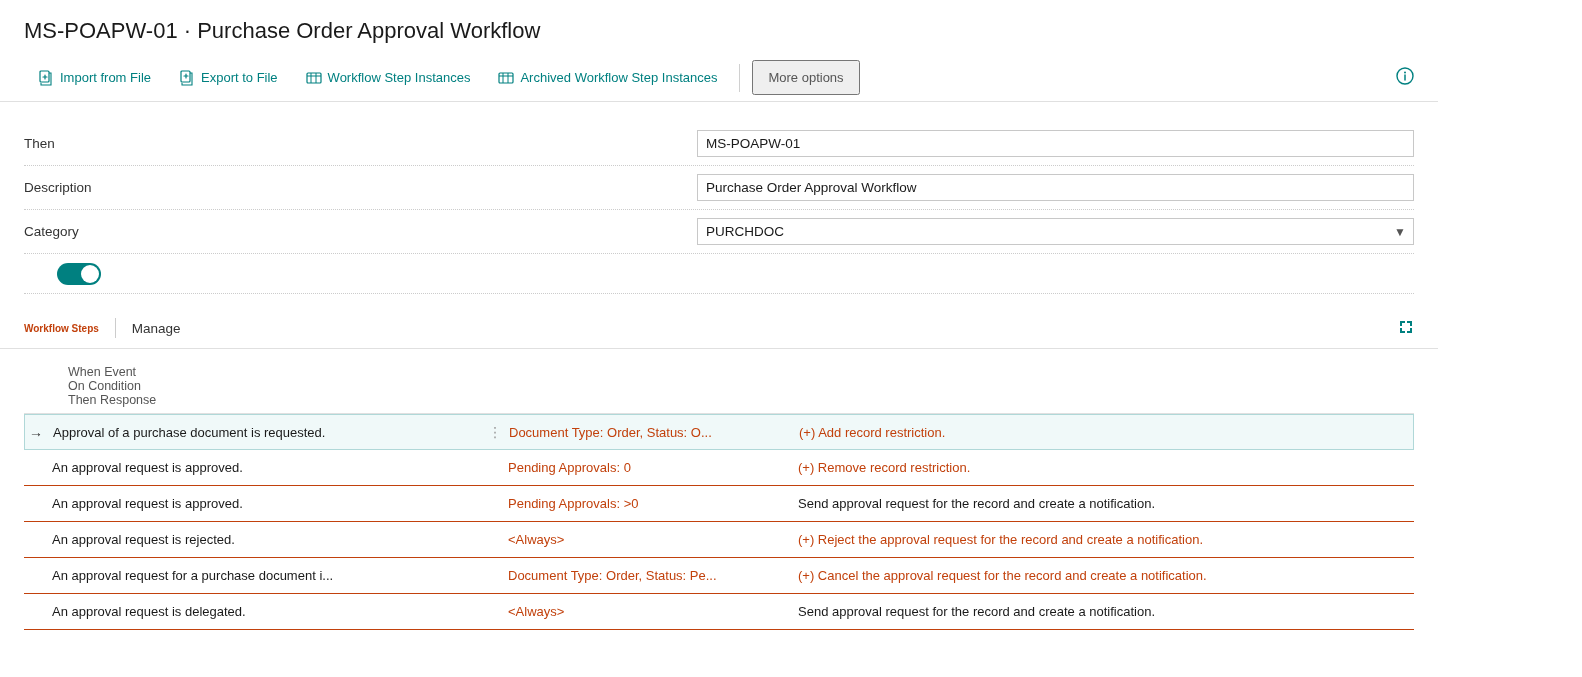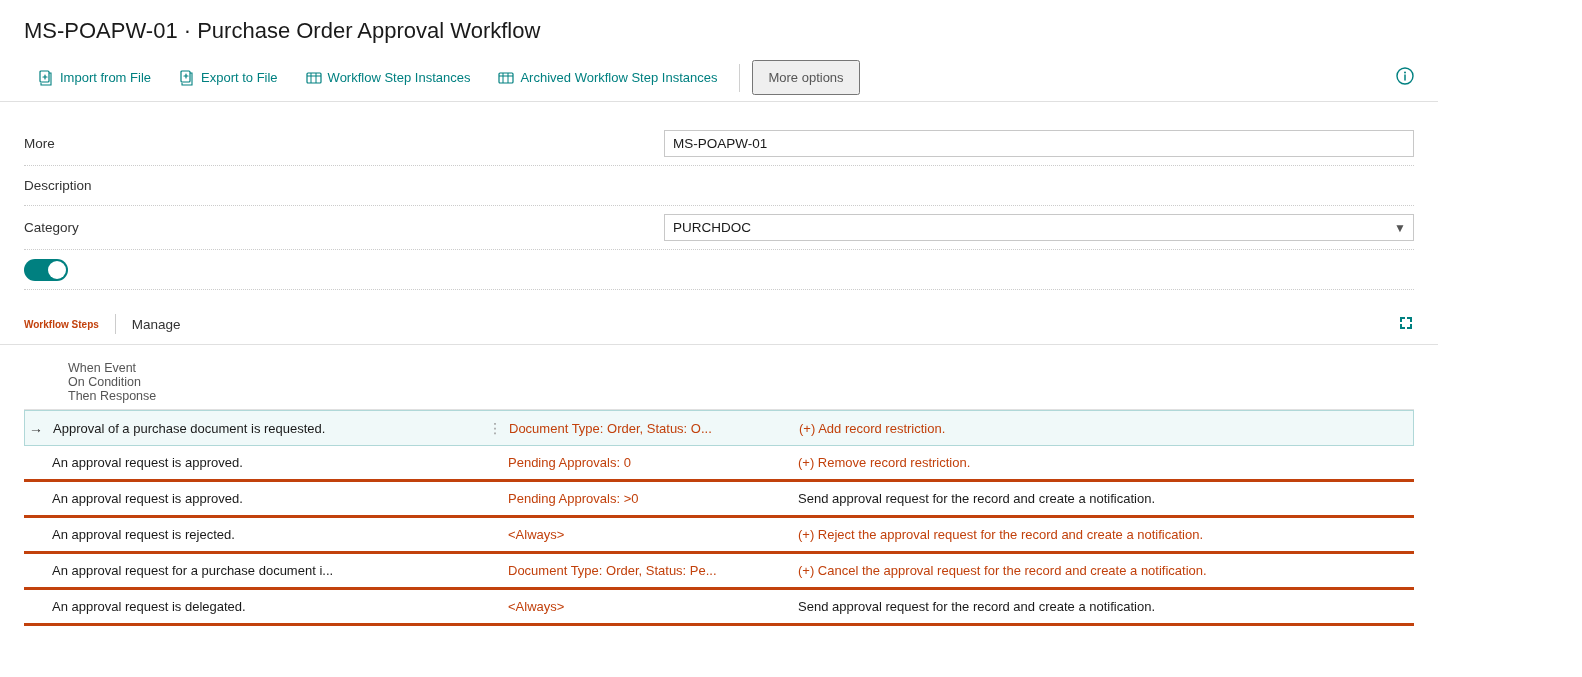--- a/index.html
+++ b/index.html
@@ -19,21 +19,21 @@
       border: none; background: none; white-space: nowrap;
     }
     .toolbar-separator { width: 1px; background: #d0d0d0; height: 28px; margin: 0 8px; }
     .toolbar-more { margin-left: 4px; color: #555; font-size: 13px; padding: 8px 14px; cursor: pointer; }
     .toolbar-info-icon { margin-left: auto; color: #008080; cursor: pointer; font-size: 16px; }
 
     
     .form-area { padding: 20px 24px 10px 24px; }
     .form-row { display: flex; align-items: center; padding: 8px 0; border-bottom: 1px dotted #ccc; min-height: 40px; }
     .form-label { width: 640px; color: #333; font-size: 13.5px; flex-shrink: 0; }
-    .form-value { flex: 1; }
+    .form-value { flex: 1; margin-left: 33px; }
     .form-input {
       width: 100%; border: 1px solid #c8c8c8; padding: 5px 8px; font-size: 13.5px;
       color: #1a1a1a; background: #fff; outline: none;
     }
     .form-select-wrapper { position: relative; width: 100%; }
     .form-select {
       width: 100%; border: 1px solid #c8c8c8; padding: 5px 30px 5px 8px; font-size: 13.5px;
       color: #1a1a1a; background: #fff; appearance: none; outline: none; cursor: pointer;
     }
     .select-arrow { position: absolute; right: 8px; top: 50%; transform: translateY(-50%); color: #555; pointer-events: none; font-size: 12px; }
@@ -57,21 +57,21 @@
     .section-expand-icon { margin-left: auto; color: #008080; cursor: pointer; font-size: 15px; }
 
     
     .table-area { padding: 10px 24px 0 24px; }
     .table-header-row { display: flex; padding: 6px 0 6px 44px; flex-direction: column; }
     .col-when { width: 460px; font-size: 12.5px; color: #555; }
     .col-condition { width: 290px; font-size: 12.5px; color: #555; }
     .col-response { flex: 1; font-size: 12.5px; color: #555; }
 
     .table-body { border-top: 1px solid #e0e0e0; }
-    .table-row { display: flex; align-items: center; border-bottom: 3px solid #c2410c; min-height: 36px; }
+    .table-row { display: flex; align-items: center; border-bottom: 1px solid #c2410c; min-height: 36px; }
     .table-row.highlighted { background: #f0f9f9; border: 1px solid #b0d8d8; }
     .row-arrow { width: 24px; flex-shrink: 0; color: #333; font-size: 14px; padding-left: 4px; }
     .row-when { width: 436px; font-size: 13px; color: #1a1a1a; padding: 6px 4px; }
     .row-drag { width: 20px; flex-shrink: 0; color: #999; font-size: 14px; display: flex; align-items: center; justify-content: center; }
     .row-condition { width: 290px; font-size: 13px; padding: 6px 4px; }
     .row-response { flex: 1; font-size: 13px; padding: 6px 4px; }
     .link-text { color: #c2410c; }
     .normal-text { color: #1a1a1a; }
 
     
@@ -141,27 +141,30 @@
       <svg width="18" height="18" viewBox="0 0 18 18" fill="none">
         <circle cx="9" cy="9" r="8" stroke="#008080" stroke-width="1.4"></circle>
         <circle cx="9" cy="5.5" r="1" fill="#008080"></circle>
         <line x1="9" y1="8" x2="9" y2="13" stroke="#008080" stroke-width="1.5" stroke-linecap="round"></line>
       </svg>
     </div>
   </div>
 
   <div class="form-area">
     <div class="form-row">
-      <div class="form-label">More</div>
+      <div class="form-label">Then</div>
       <div class="form-value">
         <input type="text" class="form-input" value="MS-POAPW-01" style="">
       </div>
     </div>
     <div class="form-row">
       <div class="form-label">Description</div>
+      <div class="form-value">
+        <input type="text" class="form-input" value="Purchase Order Approval Workflow" style="">
+      </div>
     </div>
     <div class="form-row">
       <div class="form-label">Category</div>
       <div class="form-value">
         <div class="form-select-wrapper">
           <select class="form-select">
             <option value="PURCHDOC">PURCHDOC</option>
           </select>
           <span class="select-arrow">▼</span>
         </div>

